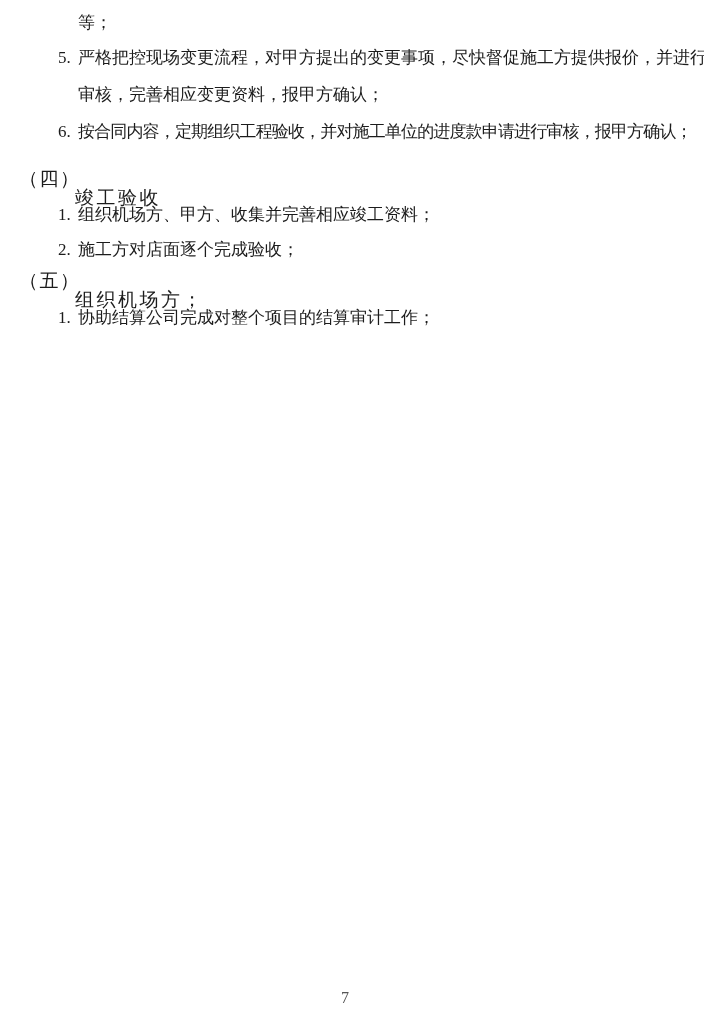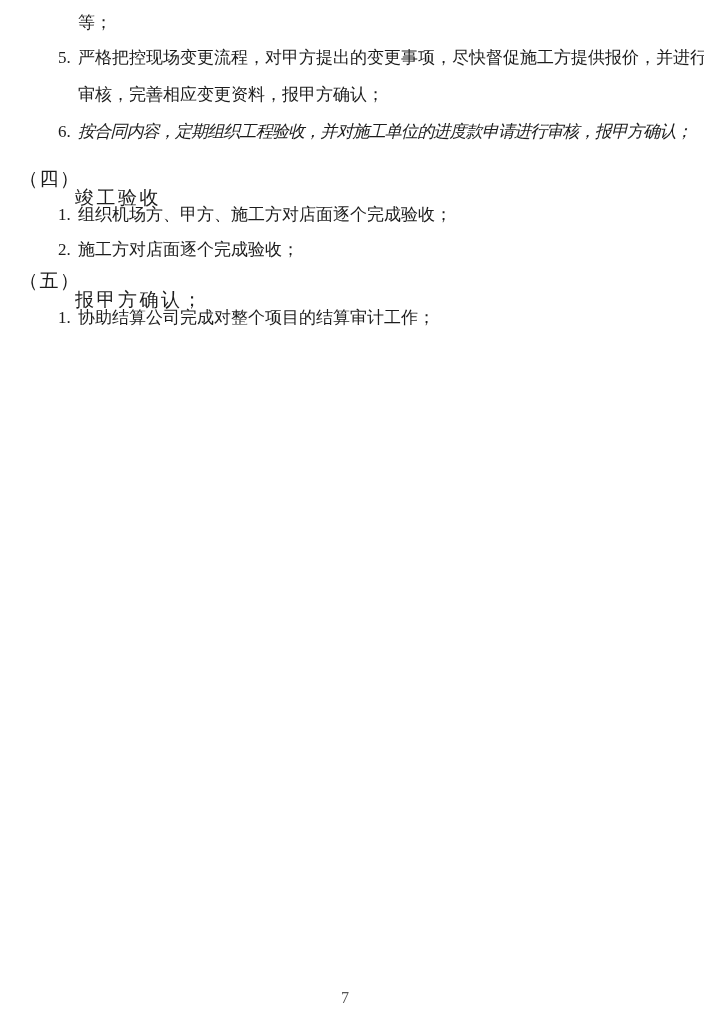--- a/index.html
+++ b/index.html
@@ -33,21 +33,20 @@
     position: absolute;
     left: 78px;
     top: 0;
   }
   .plain {
     left: 78px;
     right: auto;
   }
   .tight {
     letter-spacing: -0.85px;
-    font-style: italic;
   }
   .heading {
     font-size: 19px;
     line-height: 24px;
   }
   .hlabel {
     position: absolute;
     left: 19px;
     top: 0;
     letter-spacing: 1.5px;
@@ -88,31 +87,31 @@
     <span class="txt tight">按合同内容，定期组织工程验收，并对施工单位的进度款申请进行审核，报甲方确认；</span>
   </div>
 
   <div class="line heading" style="top:167px">
     <span class="hlabel">（四）</span>
     <span class="htitle">竣工验收</span>
   </div>
 
   <div class="line" style="top:204px">
     <span class="num">1.</span>
-    <span class="txt">组织机场方、甲方、施工方对店面逐个完成验收；</span>
+    <span class="txt">组织机场方、甲方、收集并完善相应竣工资料；</span>
   </div>
 
   <div class="line" style="top:239px">
     <span class="num">2.</span>
     <span class="txt">施工方对店面逐个完成验收；</span>
   </div>
 
   <div class="line heading" style="top:269px">
     <span class="hlabel">（五）</span>
-    <span class="htitle">报甲方确认；</span>
+    <span class="htitle">组织机场方；</span>
   </div>
 
   <div class="line" style="top:307px">
     <span class="num">1.</span>
     <span class="txt">协助结算公司完成对整个项目的结算审计工作；</span>
   </div>
 
   <div class="pagenum">7</div>
 
 </div>

